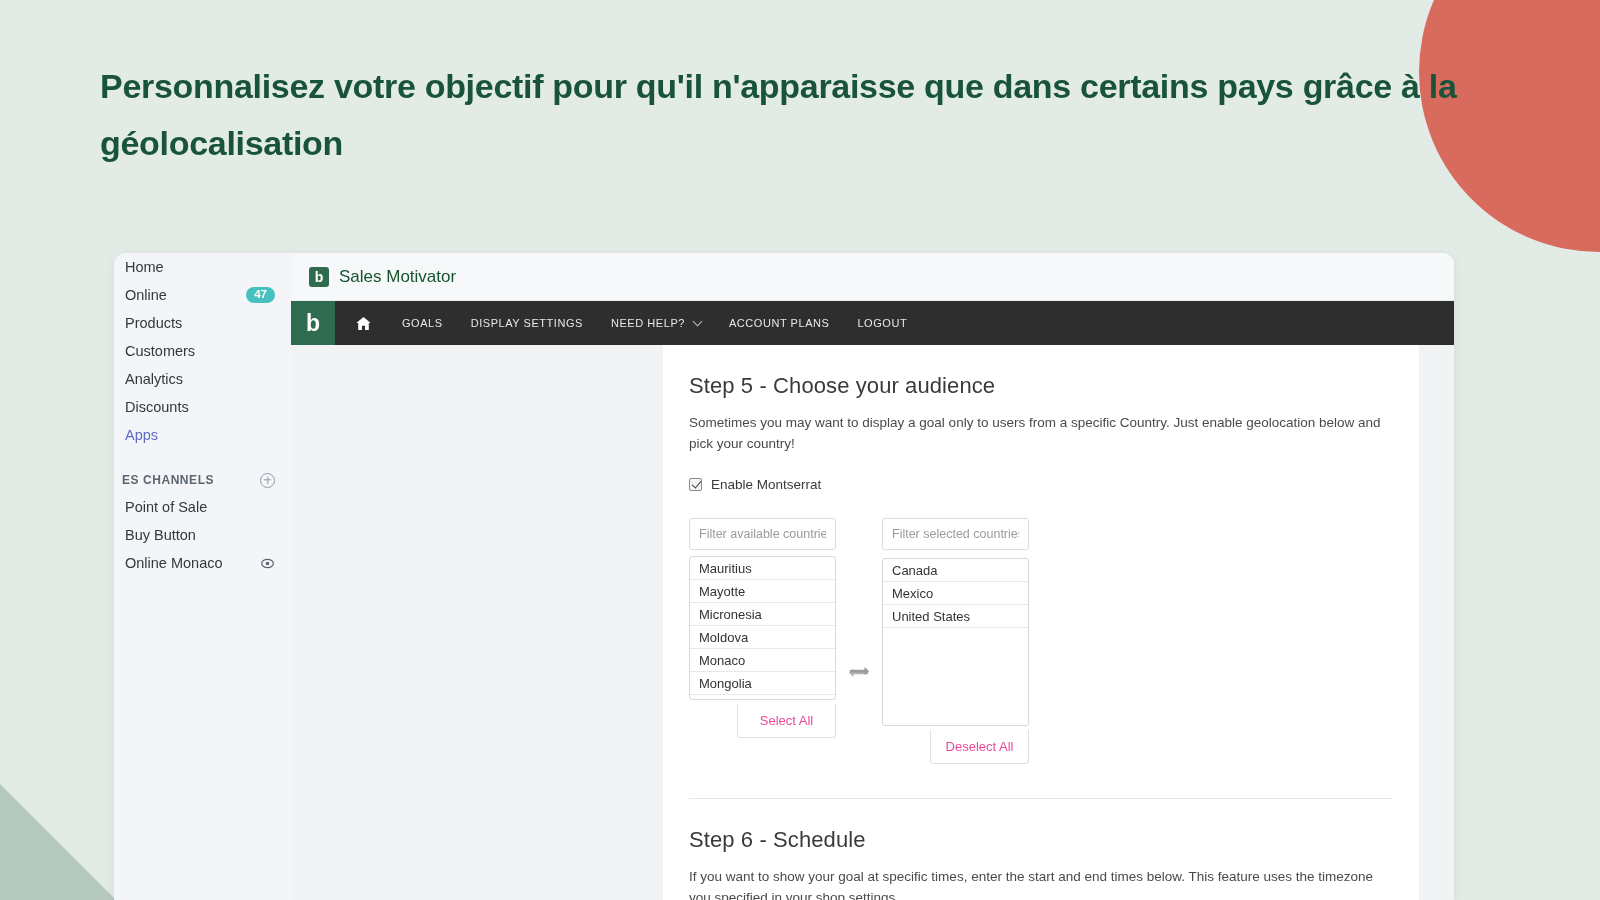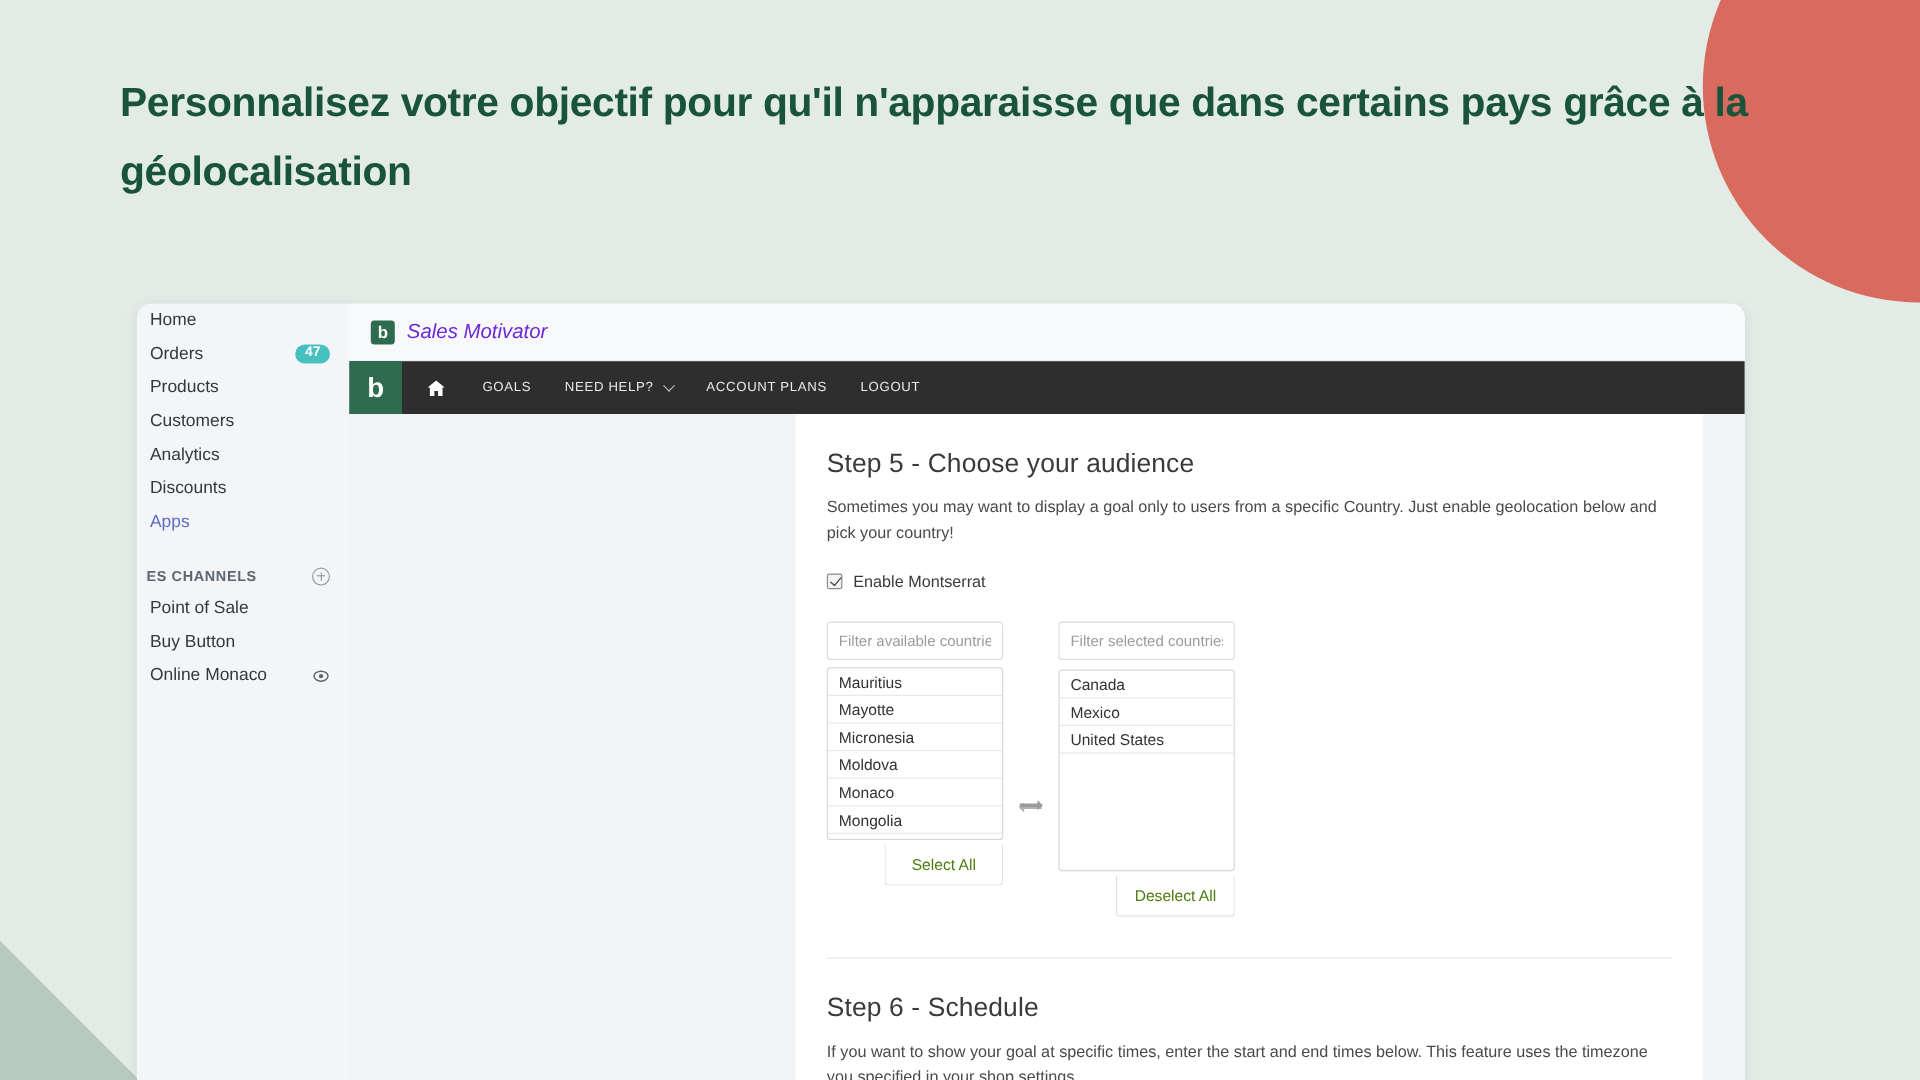--- a/index.html
+++ b/index.html
@@ -157,22 +157,21 @@
     justify-content: center;
     color: #ffffff;
     font-size: 14px;
     font-weight: bold;
     line-height: 1;
     flex: 0 0 20px;
   }
   .app-title {
     margin-left: 10px;
     font-size: 17px;
-    color: #6d28d9;
-    font-style: italic;
+    color: #14532d;
   }
 
   
   .app-nav {
     height: 44px;
     flex: 0 0 44px;
     background: #2e2e2e;
     display: flex;
     align-items: stretch;
   }
@@ -309,21 +308,21 @@
     margin-top: 4px;
     height: 34px;
     border: 1px solid #e0e0e0;
     border-top: none;
     border-radius: 0 0 3px 3px;
     background: #ffffff;
     display: flex;
     align-items: center;
     justify-content: center;
     font-size: 13px;
-    color: #4d7c0f;
+    color: #ec4899;
     margin-left: 48px;
   }
   .list-swap {
     flex: 0 0 46px;
     align-self: center;
     margin-top: 62px;
     display: flex;
     align-items: center;
     justify-content: center;
     color: #9a9a9a;
@@ -340,21 +339,21 @@
 
 <div class="admin-frame">
 
   <nav class="sidebar">
 
     <div class="nav-item">
       <span class="nav-label">Home</span>
     </div>
 
     <div class="nav-item">
-      <span class="nav-label">Orders</span>
+      <span class="nav-label">Online</span>
       <span class="badge">47</span>
     </div>
 
     <div class="nav-item">
       <span class="nav-label">Products</span>
     </div>
 
     <div class="nav-item">
       <span class="nav-label">Customers</span>
     </div>
@@ -408,20 +407,23 @@
       <div class="nav-brand">b</div>
 
       <div class="nav-link home-link">
         <svg viewBox="0 0 20 20" width="17" height="17" fill="#ffffff">
           <path d="M10 2.4 1.6 9.3h2.2v8.3h4.4v-4.9h3.6v4.9h4.4V9.3h2.2z"></path>
         </svg>
       </div>
 
       <div class="nav-link">
         <span>GOALS</span>
+      </div>
+      <div class="nav-link">
+        <span>DISPLAY SETTINGS</span>
       </div>
       <div class="nav-link">
         <span>NEED HELP?</span>
         <i class="caret"></i>
       </div>
       <div class="nav-link">
         <span>ACCOUNT PLANS</span>
       </div>
       <div class="nav-link">
         <span>LOGOUT</span>

